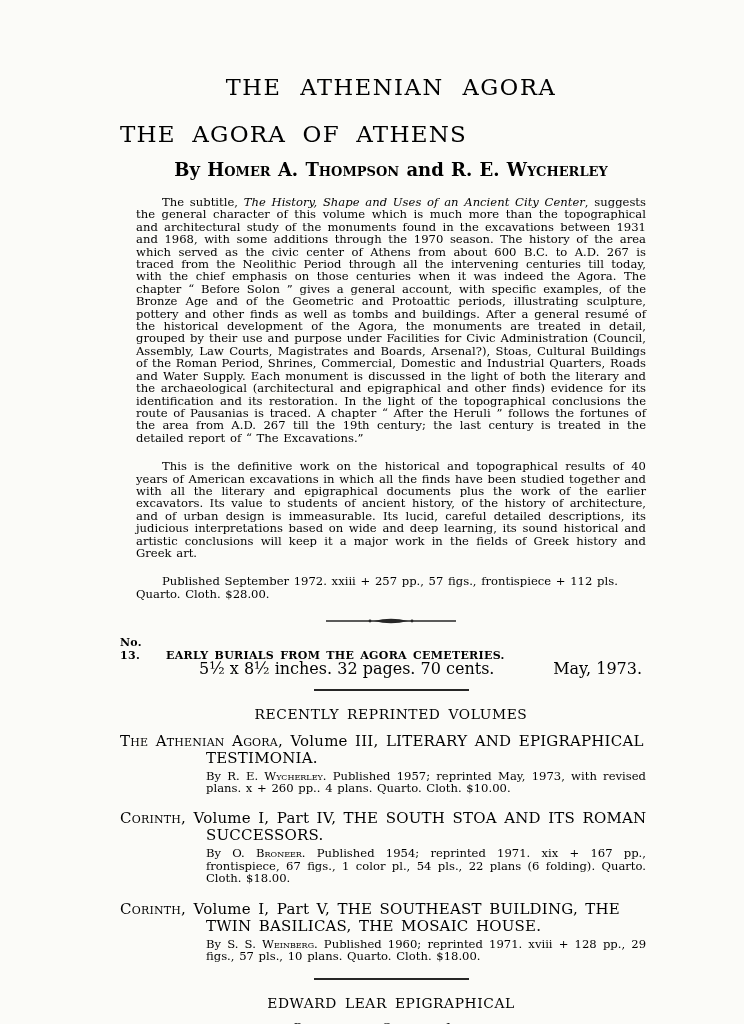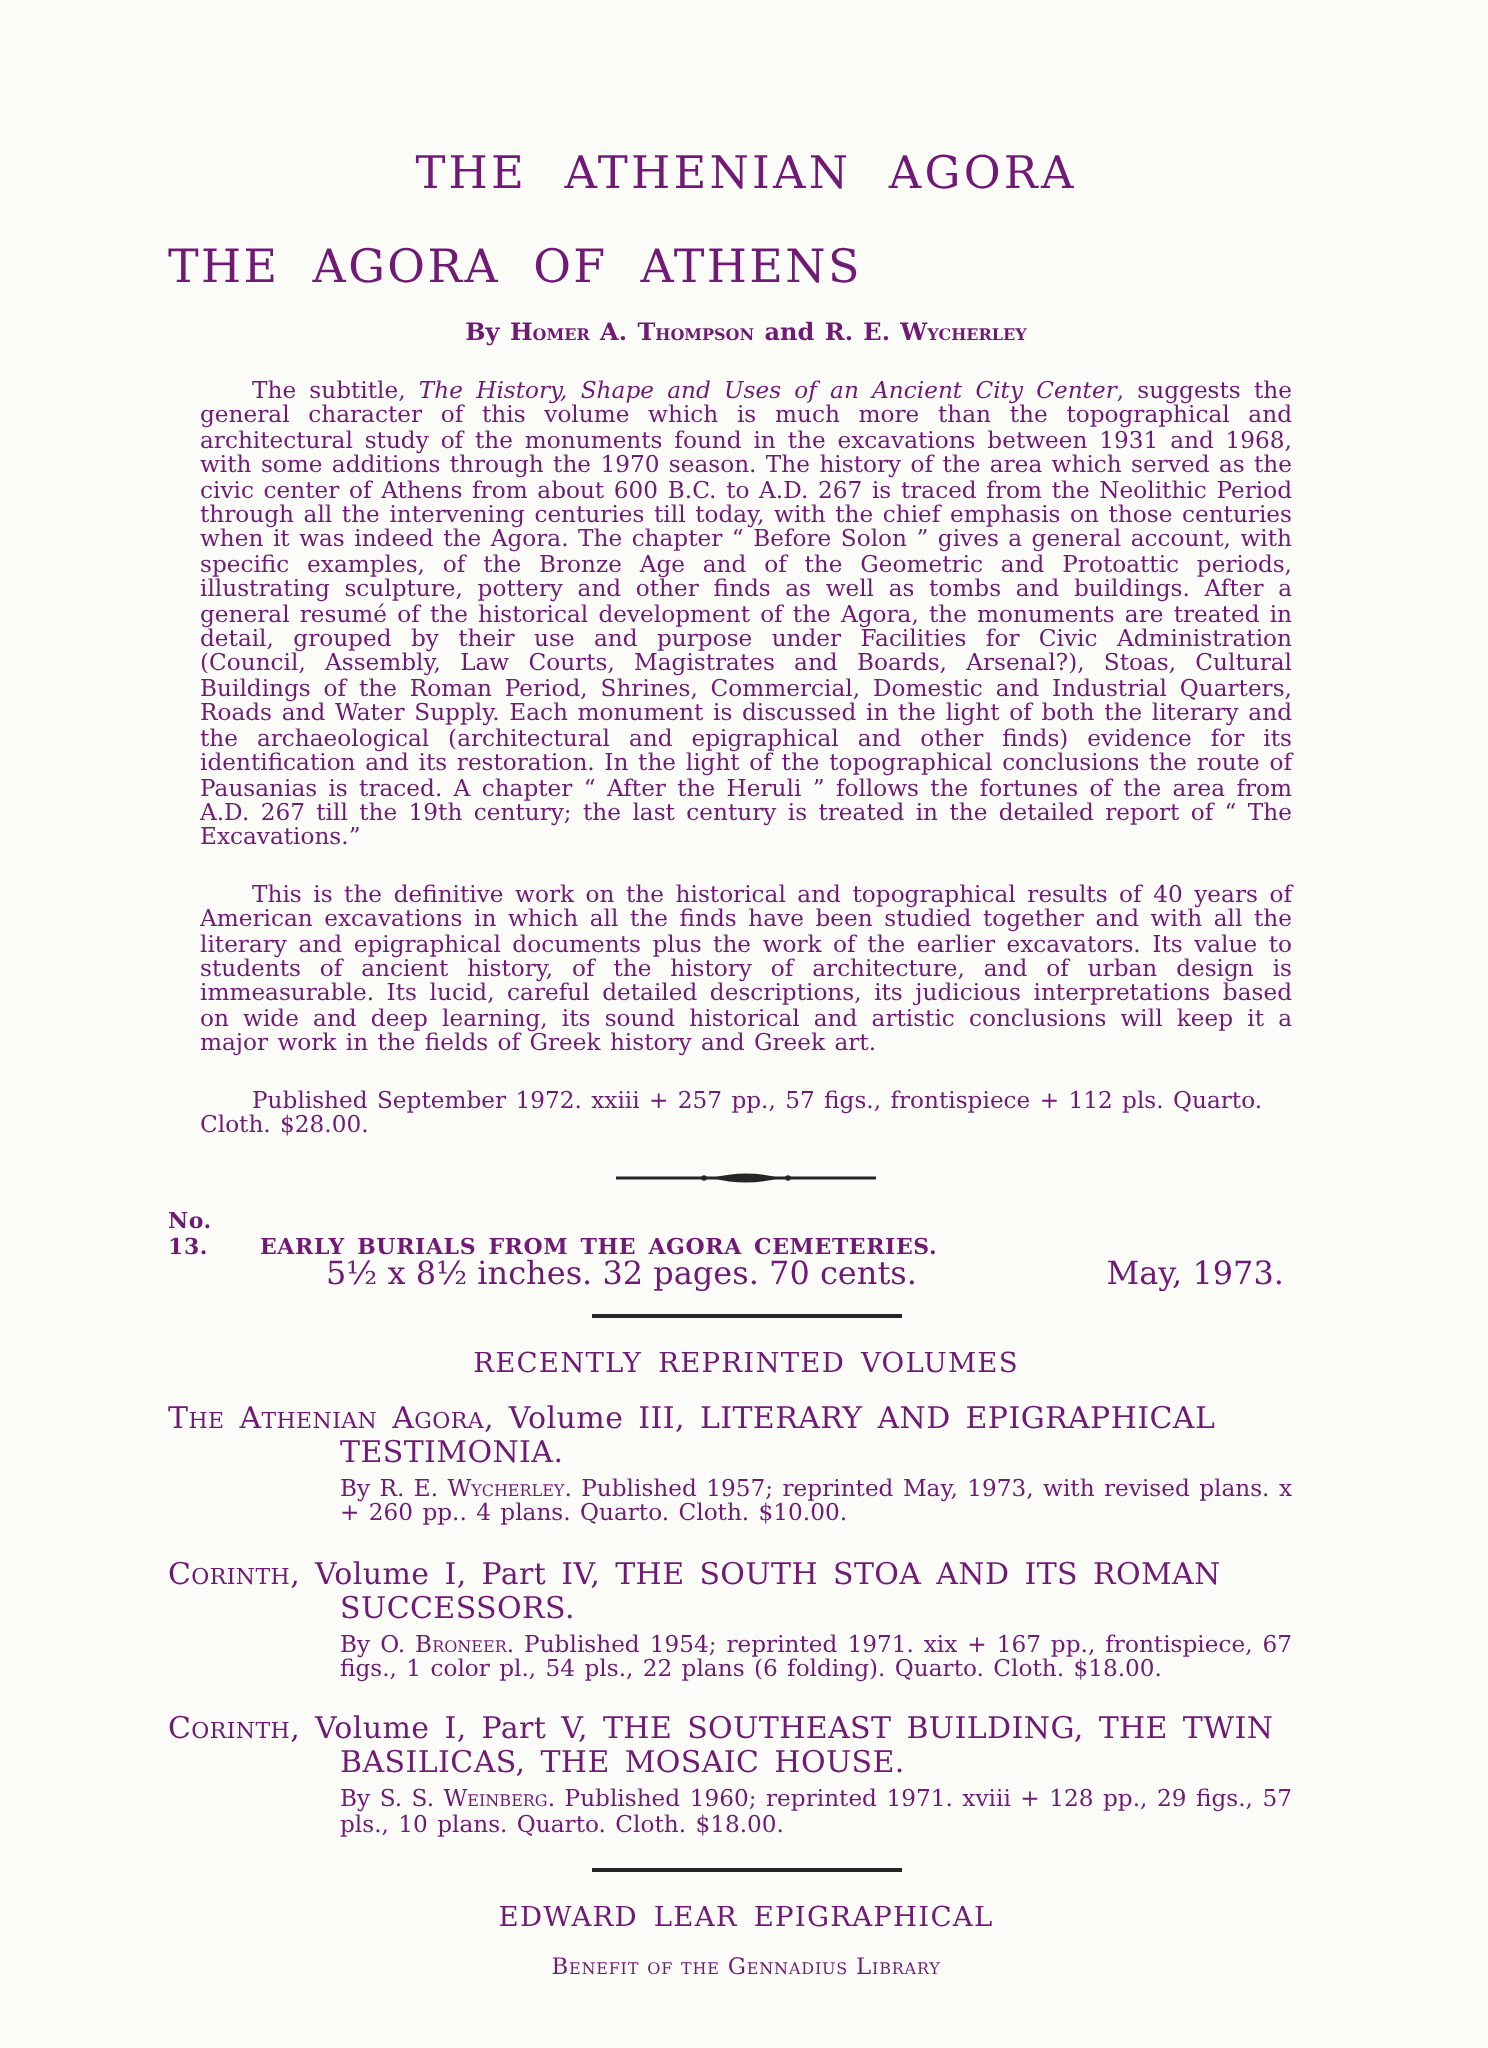--- a/index.html
+++ b/index.html
@@ -6,23 +6,23 @@
     margin: 0;
     padding: 0;
     background: #f7f7f4;
   }
   .page {
     position: relative;
     width: 744px;
     height: 1024px;
     box-sizing: border-box;
     background: #fbfbf8;
-    color: #701a75;
+    color: #000000;
     font-family: "DejaVu Serif", serif;
-    padding: 74px 82px 0 84px;
+    padding: 74px 82px 0 120px;
     overflow: hidden;
   }
   
   .series-title {
     text-align: center;
     font-size: 22.5px;
     letter-spacing: 1.6px;
     word-spacing: 10px;
   }
   .volume-label {
@@ -34,21 +34,21 @@
   }
   .book-title {
     text-align: left;
     font-size: 23px;
     letter-spacing: 1.2px;
     word-spacing: 8px;
     margin-top: 21px;
   }
   .byline {
     text-align: center;
-    font-size: 12px;
+    font-size: 18px;
     font-weight: bold;
     margin-top: 12px;
     word-spacing: 1px;
   }
   .sc { font-variant: small-caps; }
   
   .body-text { margin-top: 8px; }
   .body-text p, .pb-desc, .entry-detail, .lear-body, .orders {
     margin: 16px;
     font-size: 11.6px;

